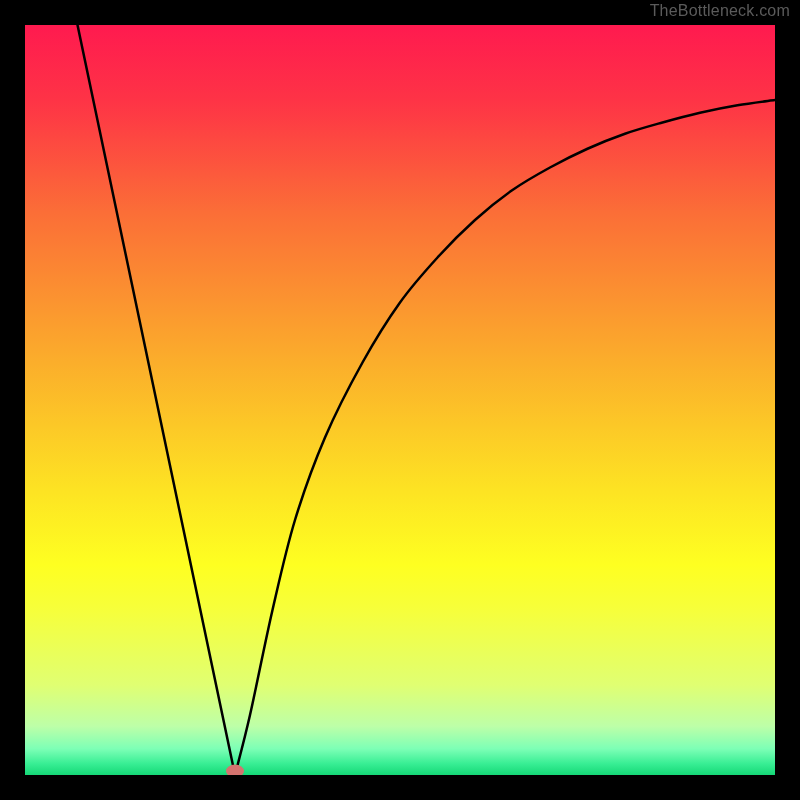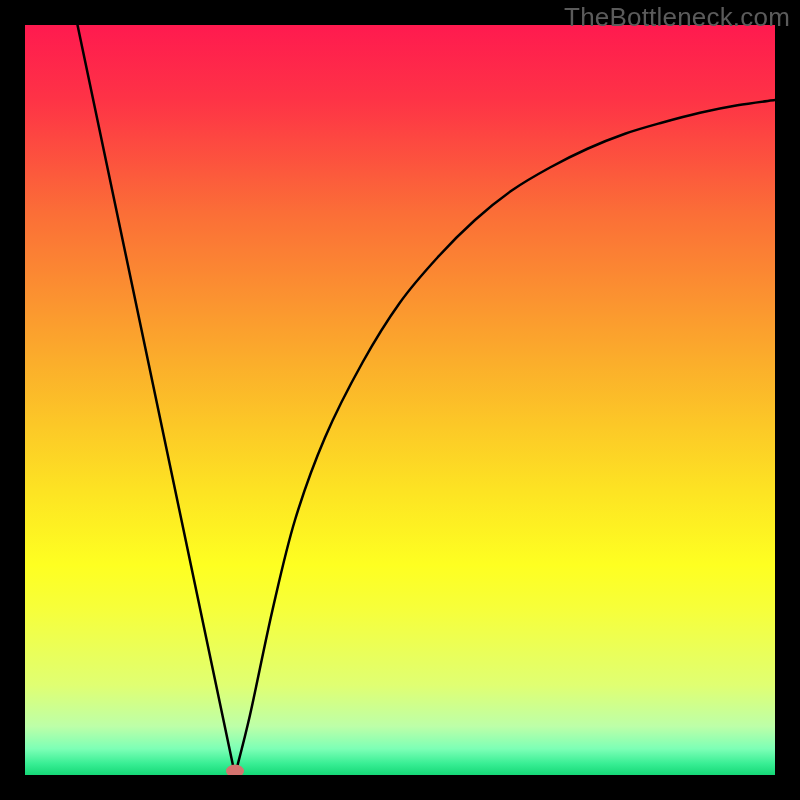--- a/index.html
+++ b/index.html
@@ -38,21 +38,21 @@
     left: 0;
     top: 0;
     width: 100%;
     height: 100%;
   }
   .watermark {
     position: absolute;
     top: 2px;
     right: 10px;
     font-family: Arial, Helvetica, sans-serif;
-    font-size: 26px;
+    font-size: 16px;
     font-weight: 500;
     color: #5b5b5b;
     letter-spacing: 0.2px;
   }
 </style>
 </head>
 <body>
 
 <div class="frame">
 

